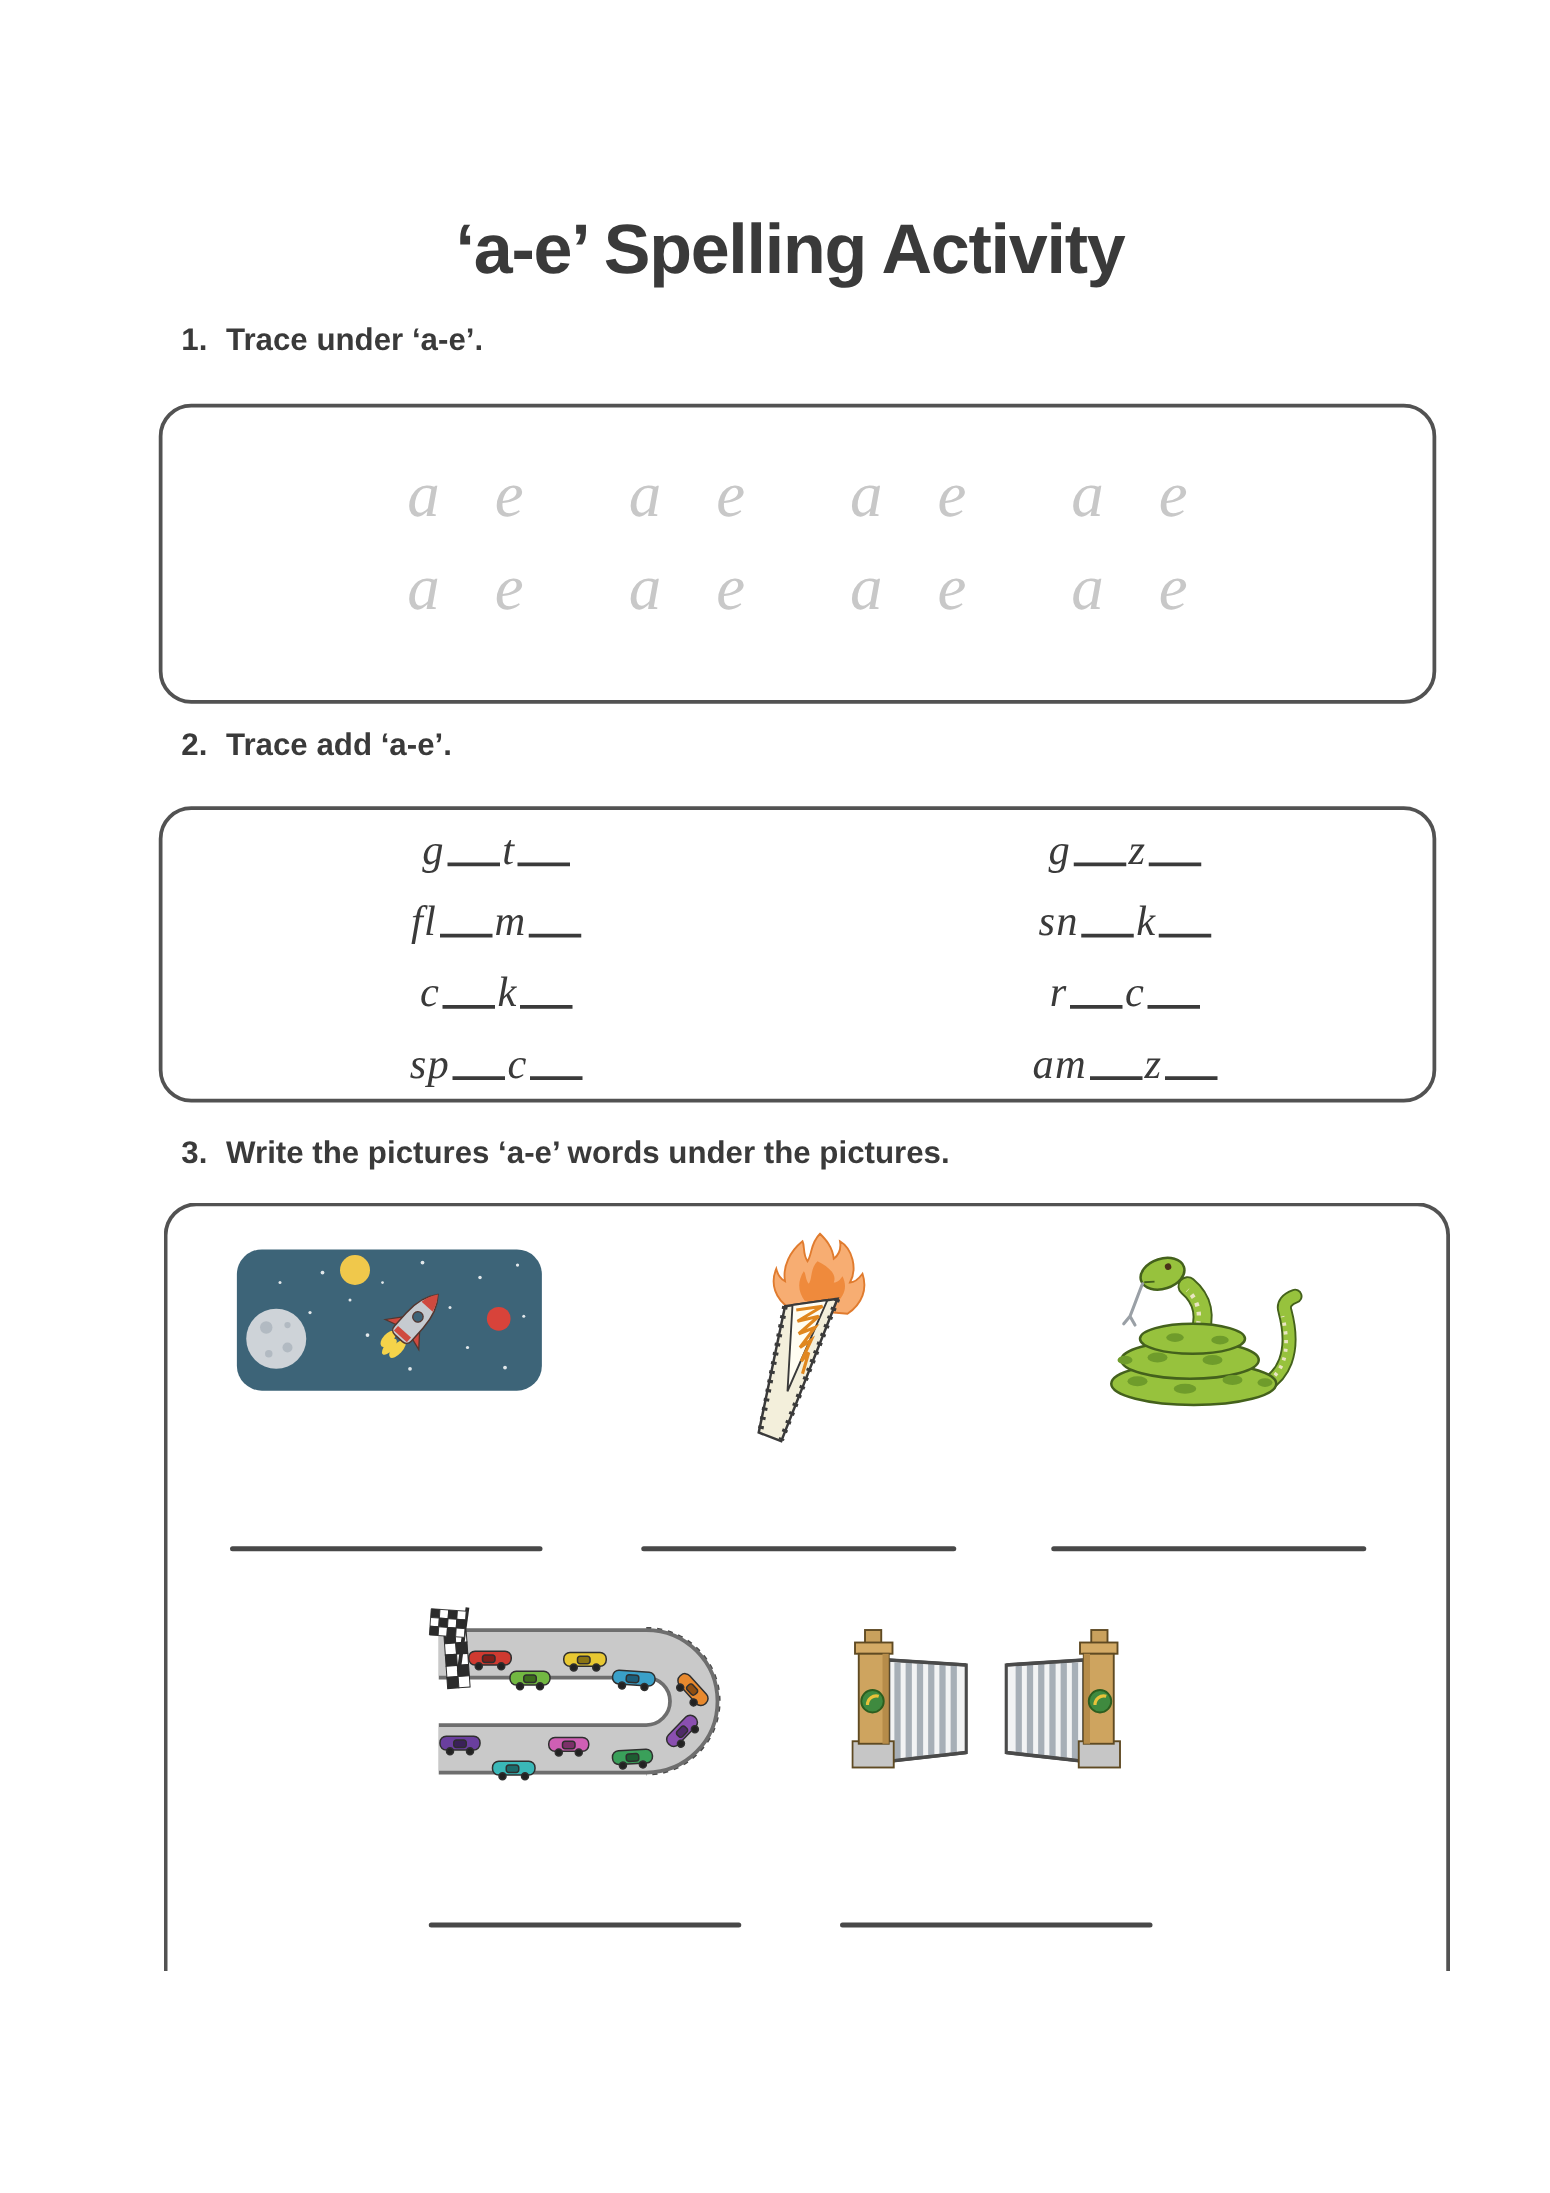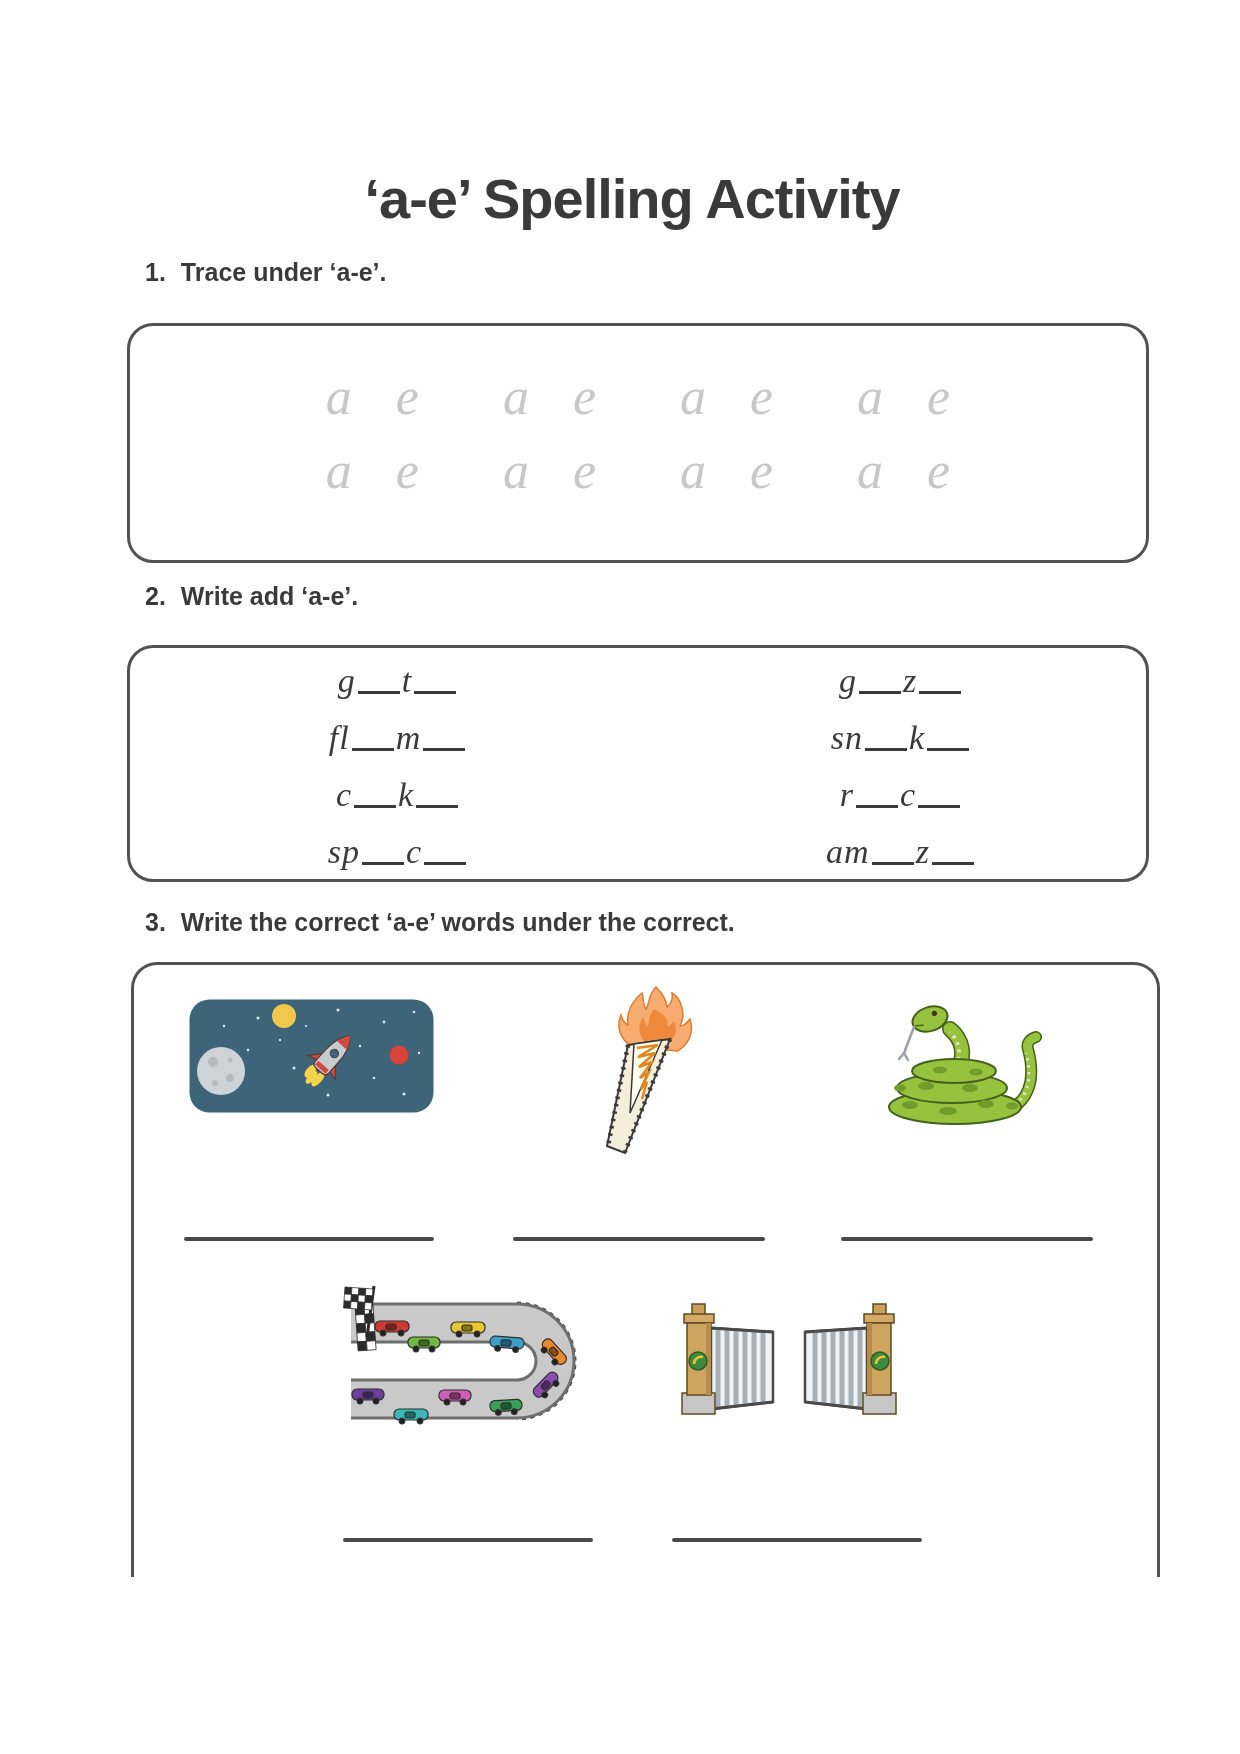--- a/index.html
+++ b/index.html
@@ -102,41 +102,41 @@
           <div class="trace-pair">
             <span class="trace-letter hand">a</span>
             <span class="trace-letter hand">e</span>
           </div>
         </div>
       </div>
   </div>
 
   <div class="instruction" id="instr-2">
     <span>2.</span>
-    <span>Write add ‘a-e’.</span>
+    <span>Trace add ‘a-e’.</span>
   </div>
 
   <div class="box" id="words-box">
     <div class="words-col hand" id="words-left">
         <div class="word"><span class="wl">g</span><span class="blank"></span><span class="wl">t</span><span class="blank"></span></div>
         <div class="word"><span class="wl">fl</span><span class="blank"></span><span class="wl">m</span><span class="blank"></span></div>
         <div class="word"><span class="wl">c</span><span class="blank"></span><span class="wl">k</span><span class="blank"></span></div>
         <div class="word"><span class="wl">sp</span><span class="blank"></span><span class="wl">c</span><span class="blank"></span></div>
       </div>
     <div class="words-col hand" id="words-right">
         <div class="word"><span class="wl">g</span><span class="blank"></span><span class="wl">z</span><span class="blank"></span></div>
         <div class="word"><span class="wl">sn</span><span class="blank"></span><span class="wl">k</span><span class="blank"></span></div>
         <div class="word"><span class="wl">r</span><span class="blank"></span><span class="wl">c</span><span class="blank"></span></div>
         <div class="word"><span class="wl">am</span><span class="blank"></span><span class="wl">z</span><span class="blank"></span></div>
       </div>
   </div>
 
   <div class="instruction" id="instr-3">
     <span>3.</span>
-    <span>Write the correct ‘a-e’ words under the correct.</span>
+    <span>Write the pictures ‘a-e’ words under the pictures.</span>
   </div>
 
   <div class="box" id="pictures-box">
 
     <svg class="pic" style="left:54px; top:33px;" width="247" height="116" viewBox="0 0 247 116" role="img" aria-label="space-scene">
       <rect x="1.5" y="1.5" width="244" height="113" rx="20" style="fill:var(--space-bg)"></rect>
       <g fill="#ffffff" opacity="0.85">
         <circle cx="70" cy="20" r="1.5"></circle>
           <circle cx="150" cy="12" r="1.5"></circle>
           <circle cx="196" cy="24" r="1.4"></circle>

